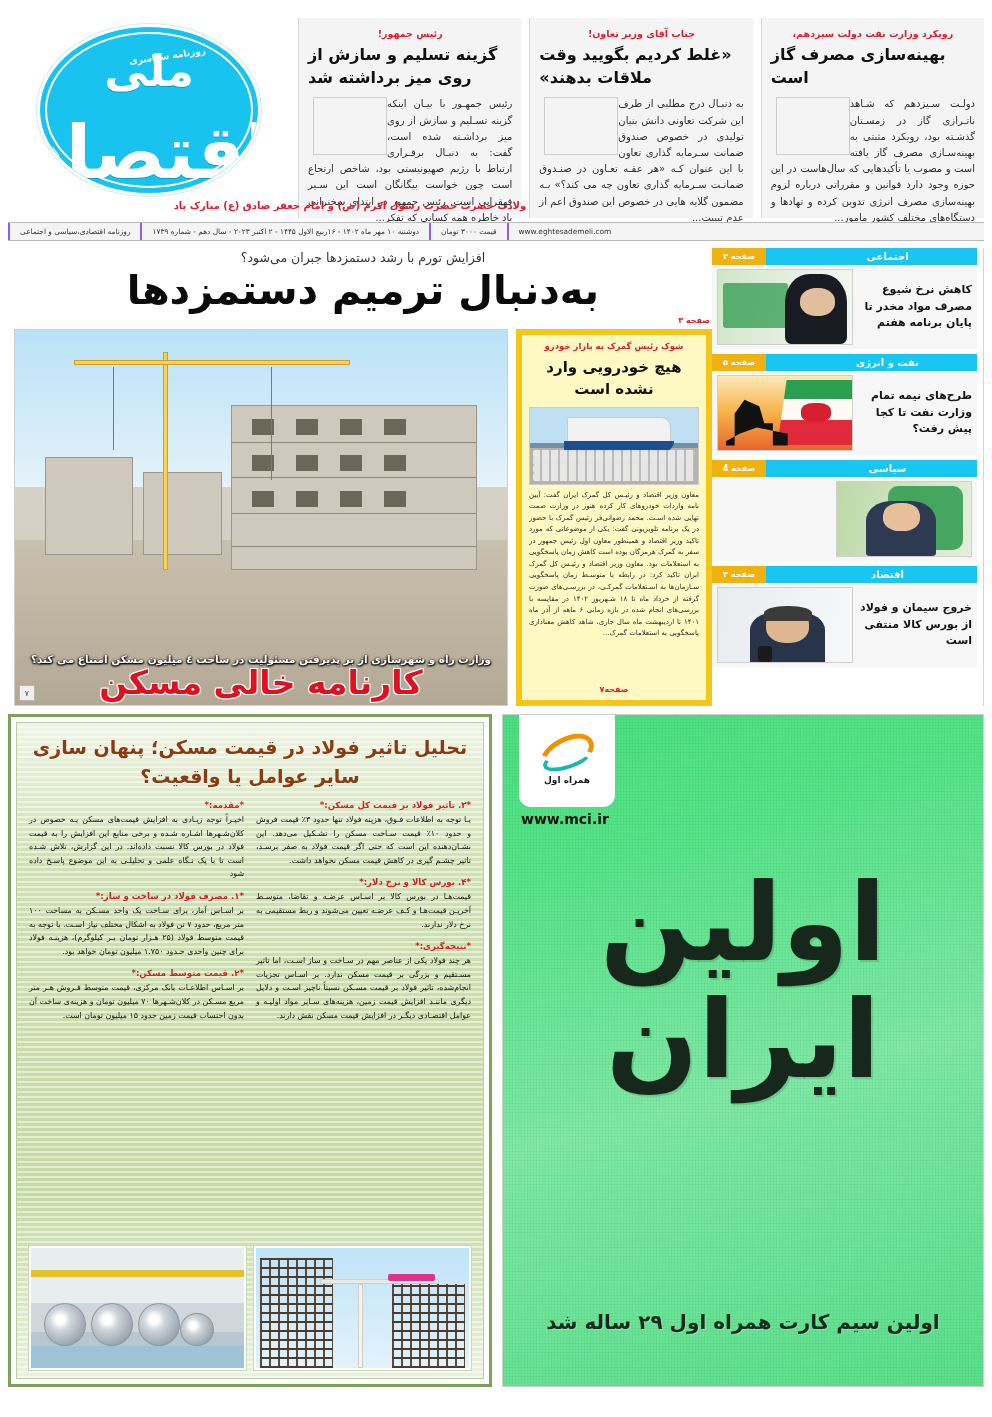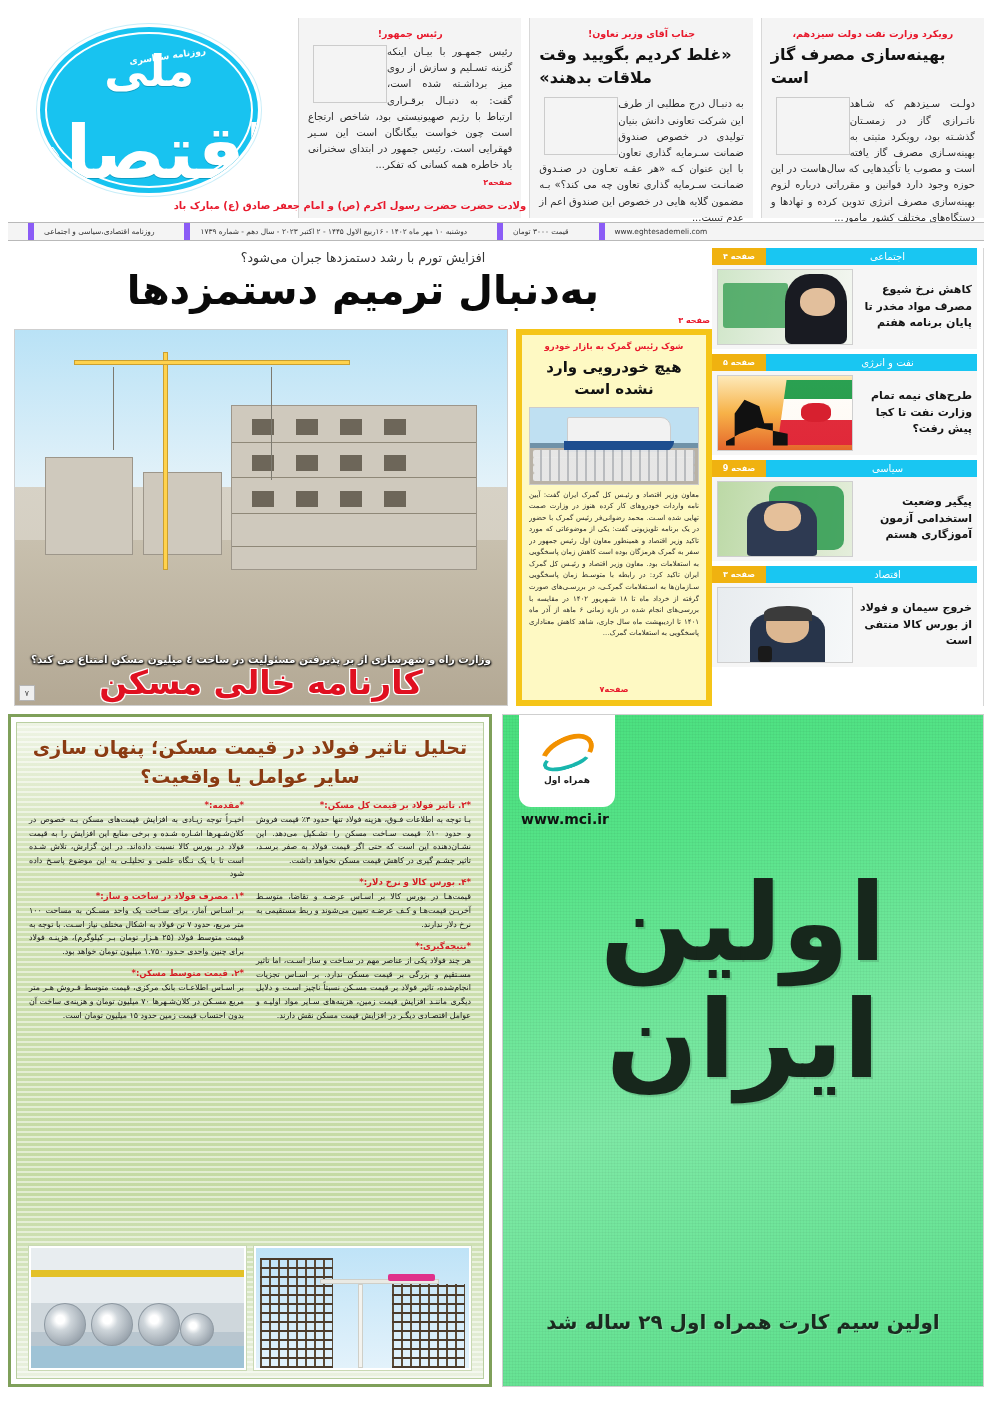--- a/index.html
+++ b/index.html
@@ -160,21 +160,21 @@
     height: 19px;
     border-top: 1px solid #b9b9b9;
     border-bottom: 1px solid #b9b9b9;
     background: #f4f4f4;
     display: flex;
     align-items: center;
     font-size: 7.4px;
     color: #333;
   }
   .infobar > div { padding: 0 10px; height: 100%; display:flex; align-items:center; white-space: nowrap;}
-  .ib-sep { border-left: 6px solid #8b5cf6; margin-left: 20px; }
+  .ib-sep { border-left: 2px solid #8b5cf6; }
   .ib-flex { flex: 1; }
 
   
   .mainarea {
     position: absolute;
     top: 248px; right: 8px; left: 8px;
     height: 458px;
     display: flex;
   }
   .sidebar {
@@ -187,21 +187,21 @@
   }
   .side-item { background:#fbfbfb; }
   .side-head {
     height: 17px;
     background: #19c6f2;
     display: flex; align-items: center;
     position: relative;
   }
   .side-cat {
     flex:1; text-align:center;
-    color: #ffffff; font-size: 10px; font-weight: normal;
+    color: #ffffff; font-size: 10px; font-weight: bold;
     padding-left: 86px;
   }
   .side-page {
     position:absolute; left:0; top:0;
     height: 17px; min-width:54px;
     background: #f0b210; color: #ffffff;
     font-size: 8px; font-weight: bold;
     display:flex; align-items:center; justify-content:center;
   }
   .side-body {
@@ -454,20 +454,21 @@
             <span class="core"></span>
           </span>
         </span>
         <span>به دنبـال درج مطلبی از طرف این شرکت تعاونی دانش بنیان تولیدی در خصوص صندوق ضمانت سـرمایه گذاری تعاون با این عنوان کـه «هر عقـه تعـاون در صنـدوق ضمانـت سـرمایه گذاری تعاون چه می کند؟» بـه مضمون گلایه هایی در خصوص این صندوق اعم از عدم تبییت...</span>
       </div>
       <div class="tb-page">صفحه۳</div>
     </div>
 
     <div class="topbox">
       <div class="tb-kicker">رئیس جمهور!</div>
+      <div class="tb-title">گزینه تسلیم و سازش از روی میز برداشته شد</div>
       <div class="tb-body">
         <span class="thumb">
           <span class="art-portrait">
             <span class="head"></span><span class="turban"></span>
             <span class="face"></span><span class="beard"></span>
           </span>
         </span>
         <span>رئیس جمهـور با بیـان اینکه گزینه تسـلیم و سازش از روی میز برداشـته شده است، گفت: به دنبـال برقـراری ارتباط با رژیم صهیونیستی بود، شاخص ارتجاع است چون خواست بیگانگان است این سـیر قهقرایی است. رئیس جمهور در ابتدای سخنرانی یاد خاطره همه کسانی که تفکر...</span>
       </div>
       <div class="tb-page">صفحه۲</div>
@@ -528,24 +529,23 @@
                 <span class="emblem"></span>
                 <span class="pump"></span>
               </div>
           </div>
         </div>
       </div>
 
       <div class="side-item">
         <div class="side-head">
           <div class="side-cat">سیاسی</div>
-          <div class="side-page">صفحه 9</div>
+          <div class="side-page">صفحه 4</div>
         </div>
         <div class="side-body">
-          <div class="side-title">پیگیر وضعیت استخدامی آزمون آموزگاری هستم</div>
           <div class="side-photo">
             <div class="ph-speaker">
                 <span class="chair2"></span>
                 <span class="man"></span>
                 <span class="mface"></span>
               </div>
           </div>
         </div>
       </div>
 

